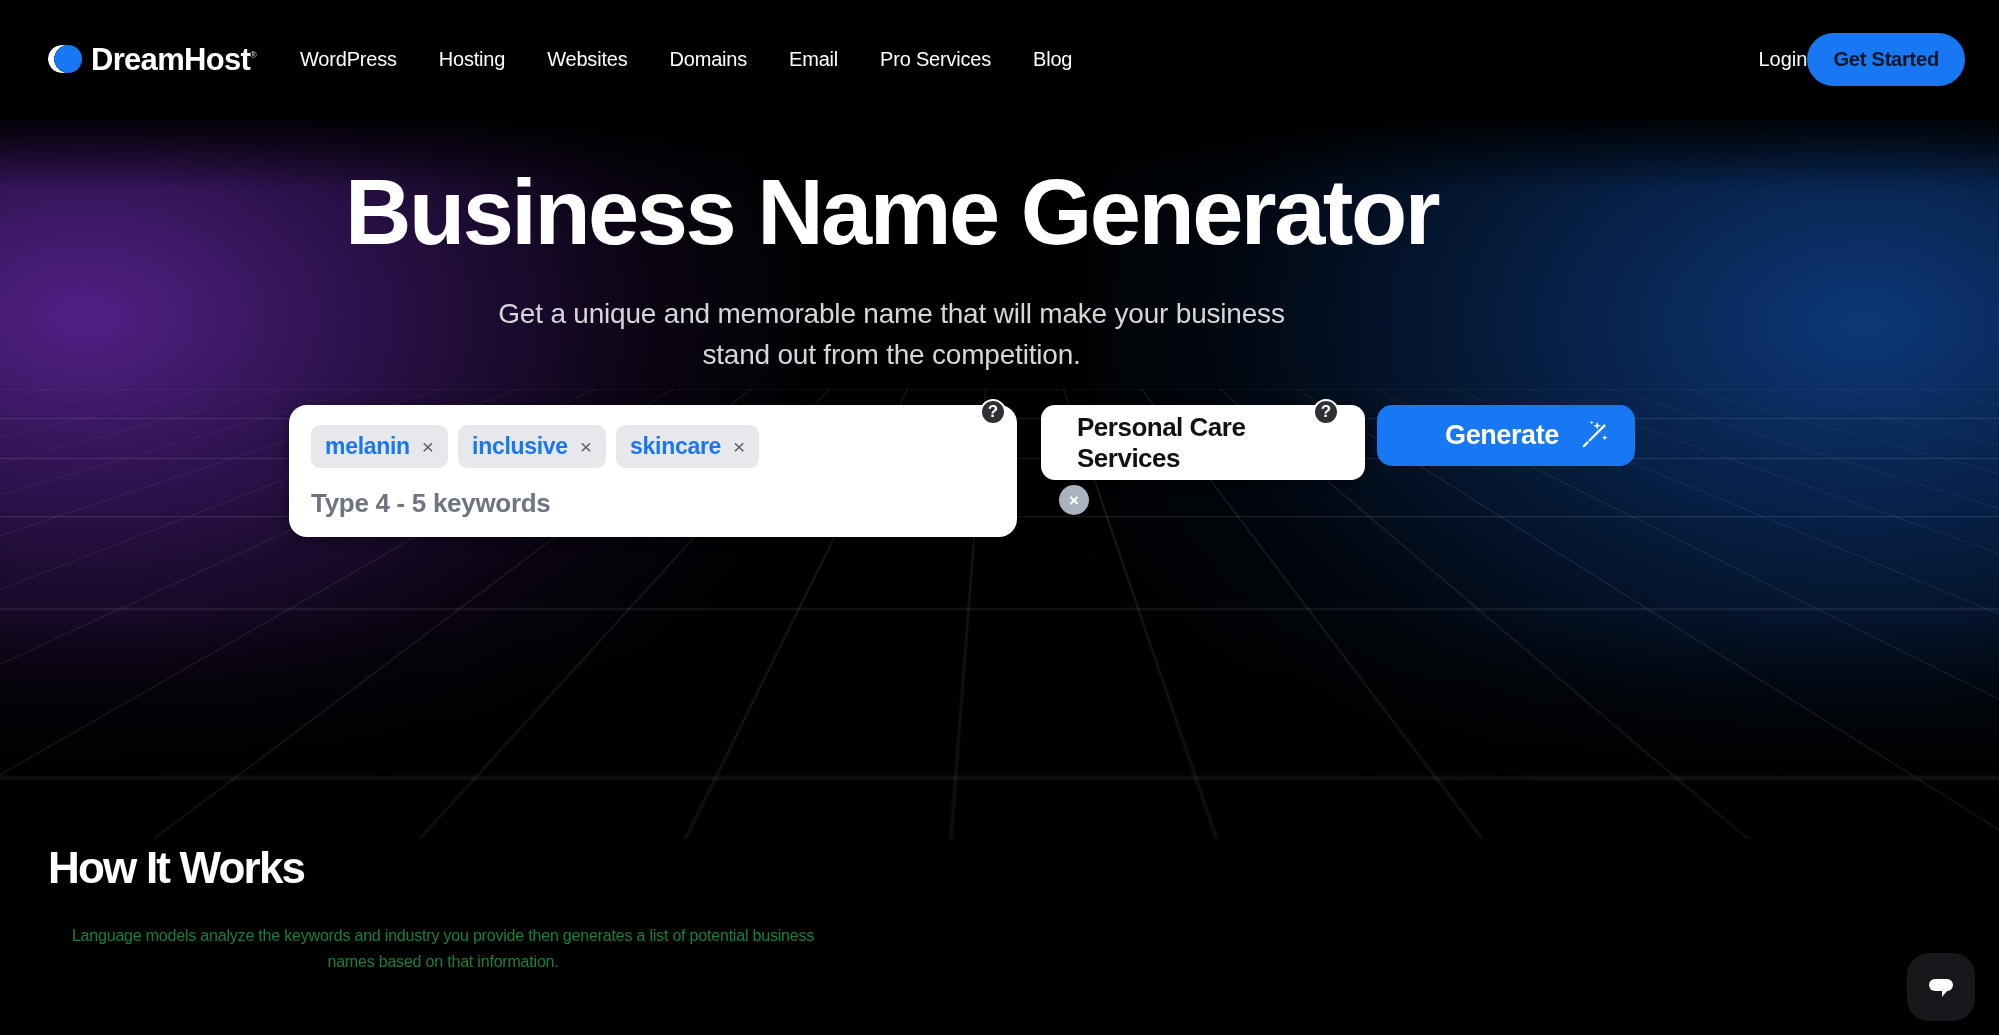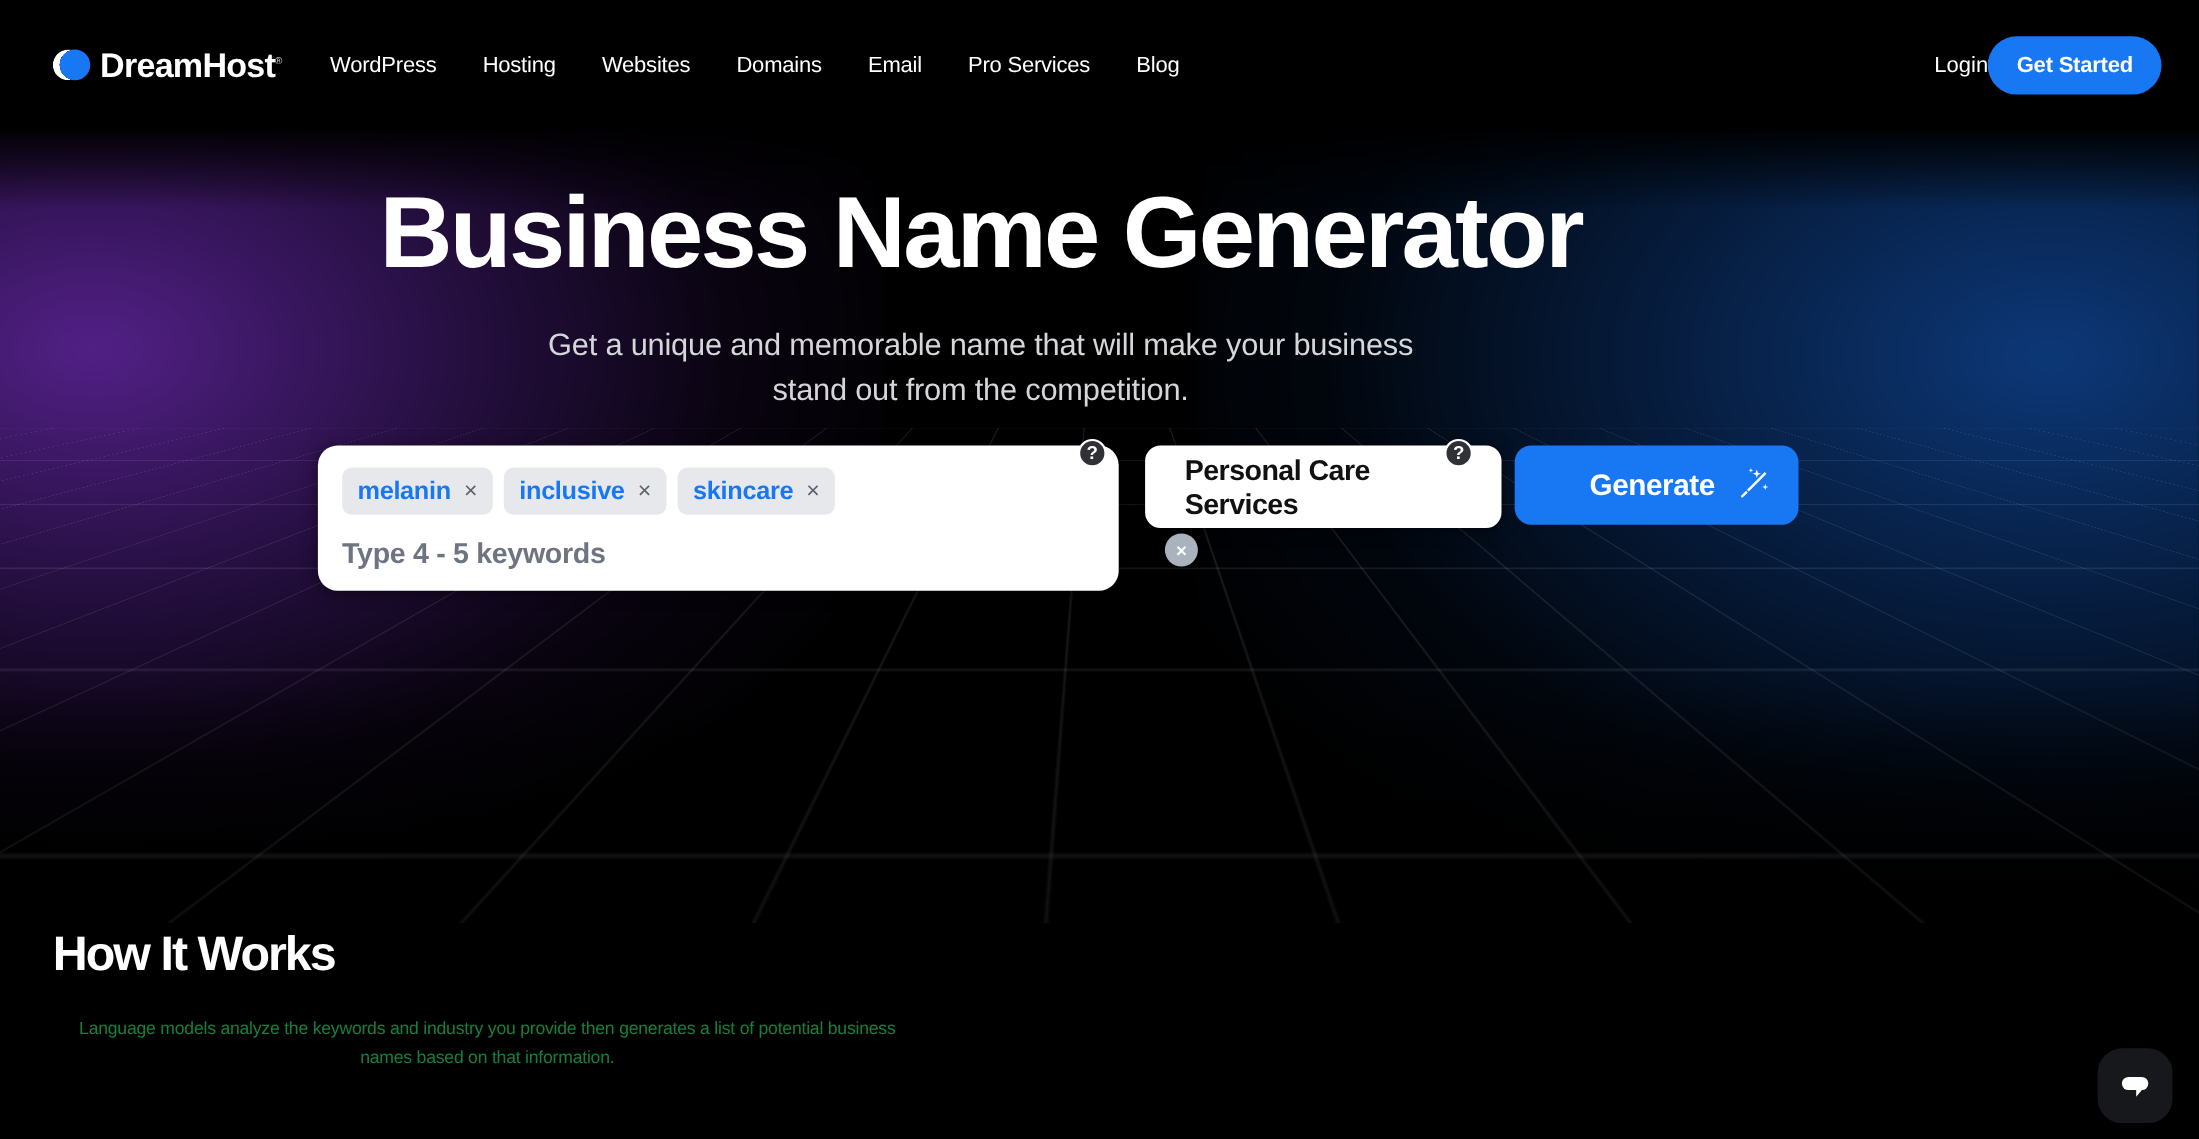--- a/index.html
+++ b/index.html
@@ -69,21 +69,21 @@
   .brand-tm { font-size:9px; vertical-align:super; font-weight:400; opacity:.85; }
 
   .nav-links { display:flex; align-items:center; margin-left:44px; gap:42px; }
   .nav-link {
     color:#fff; font-size:20px; font-weight:500; letter-spacing:-0.2px;
     text-decoration:none; white-space:nowrap; cursor:pointer;
   }
   .nav-right { margin-left:auto; display:flex; align-items:center; margin-right:34px; }
   .login-link { color:#fff; font-size:20px; font-weight:500; cursor:pointer; }
   .get-started {
-    background:#1877F2; color:#ffffff; font-size:20px; font-weight:700;
+    background:#1877F2; color:#0f172a; font-size:20px; font-weight:700;
     padding:15px 26px; border-radius:28px; border:none; cursor:pointer;
     letter-spacing:-0.2px; font-family:"Liberation Sans", sans-serif;
   }
 
   
   .hero-content { position:absolute; left:0; top:119px; width:1783px; z-index:10; }
   .hero-title {
     text-align:center; color:#fff; font-size:92px; font-weight:700;
     letter-spacing:-2.5px; margin-top:44px; line-height:1.08;
   }
@@ -133,21 +133,21 @@
 
   .clear-btn {
     position:absolute; left:770px; top:80px; width:30px; height:30px;
     border-radius:50%; background:#aab3bd;
     display:flex; align-items:center; justify-content:center; cursor:pointer;
     color:#fff; font-size:17px; font-weight:700; line-height:1;
     font-family:"Liberation Sans", sans-serif;
   }
 
   .generate-btn {
-    position:absolute; left:1088px; top:0; width:258px; height:72px;
+    position:absolute; left:1088px; top:0; width:258px; height:61px;
     background:#1877F2; border:none; border-radius:15px; cursor:pointer;
     display:flex; align-items:center; justify-content:center; gap:18px;
     color:#fff; font-size:27px; font-weight:700; letter-spacing:-0.4px;
     font-family:"Liberation Sans", sans-serif;
     padding-left:44px;
   }
   .wand-icon { width:34px; height:34px; display:block; }
 
   
   .hiw { position:absolute; left:48px; top:845px; z-index:10; }

